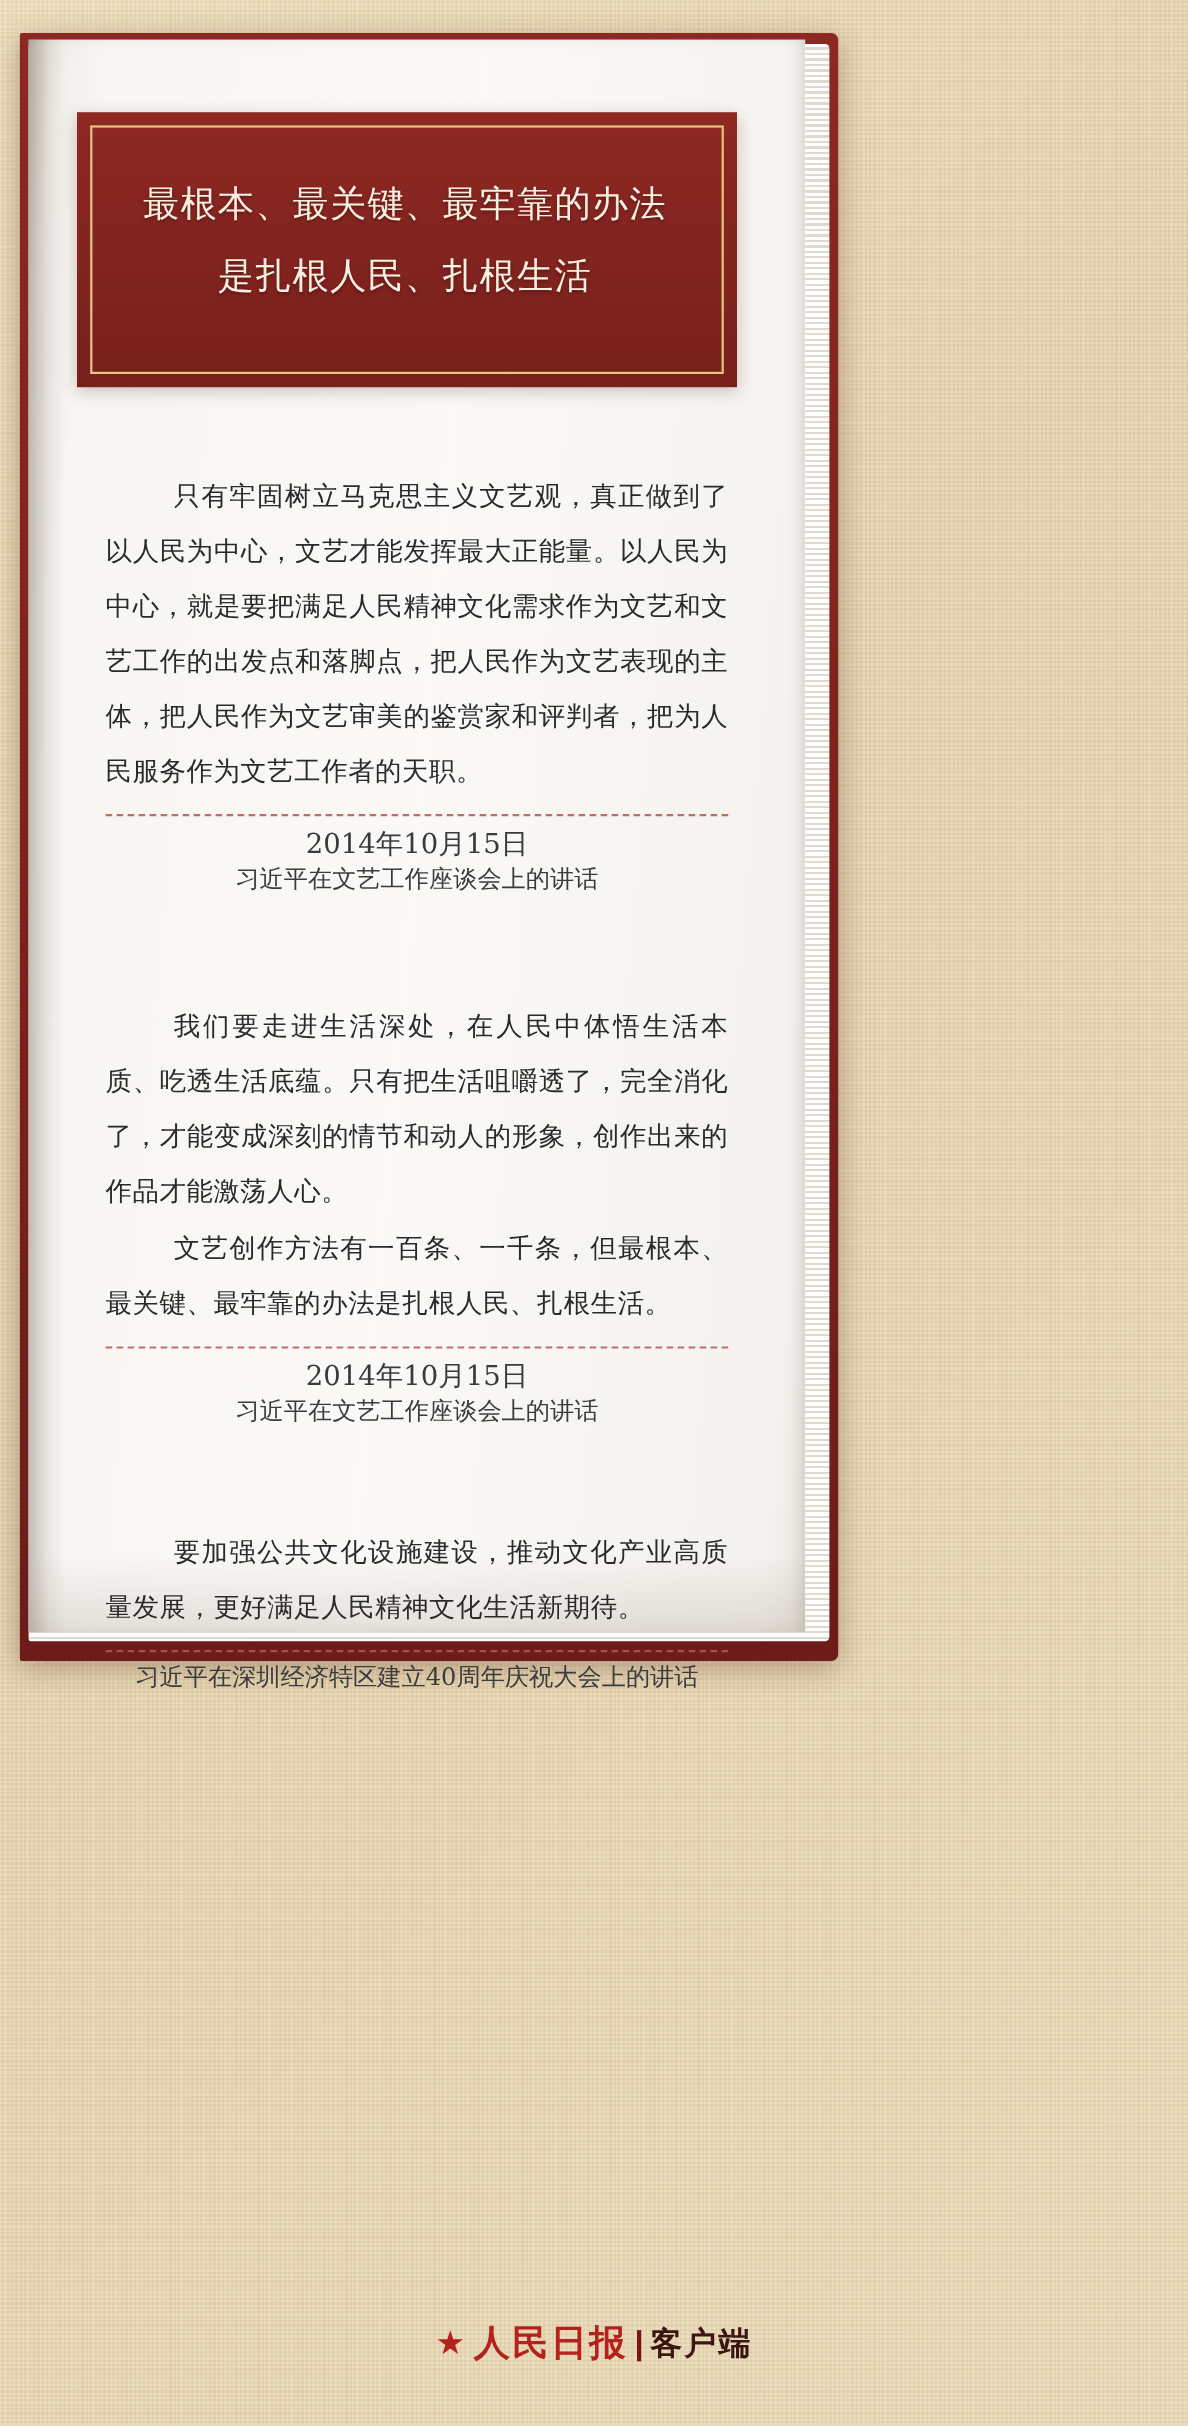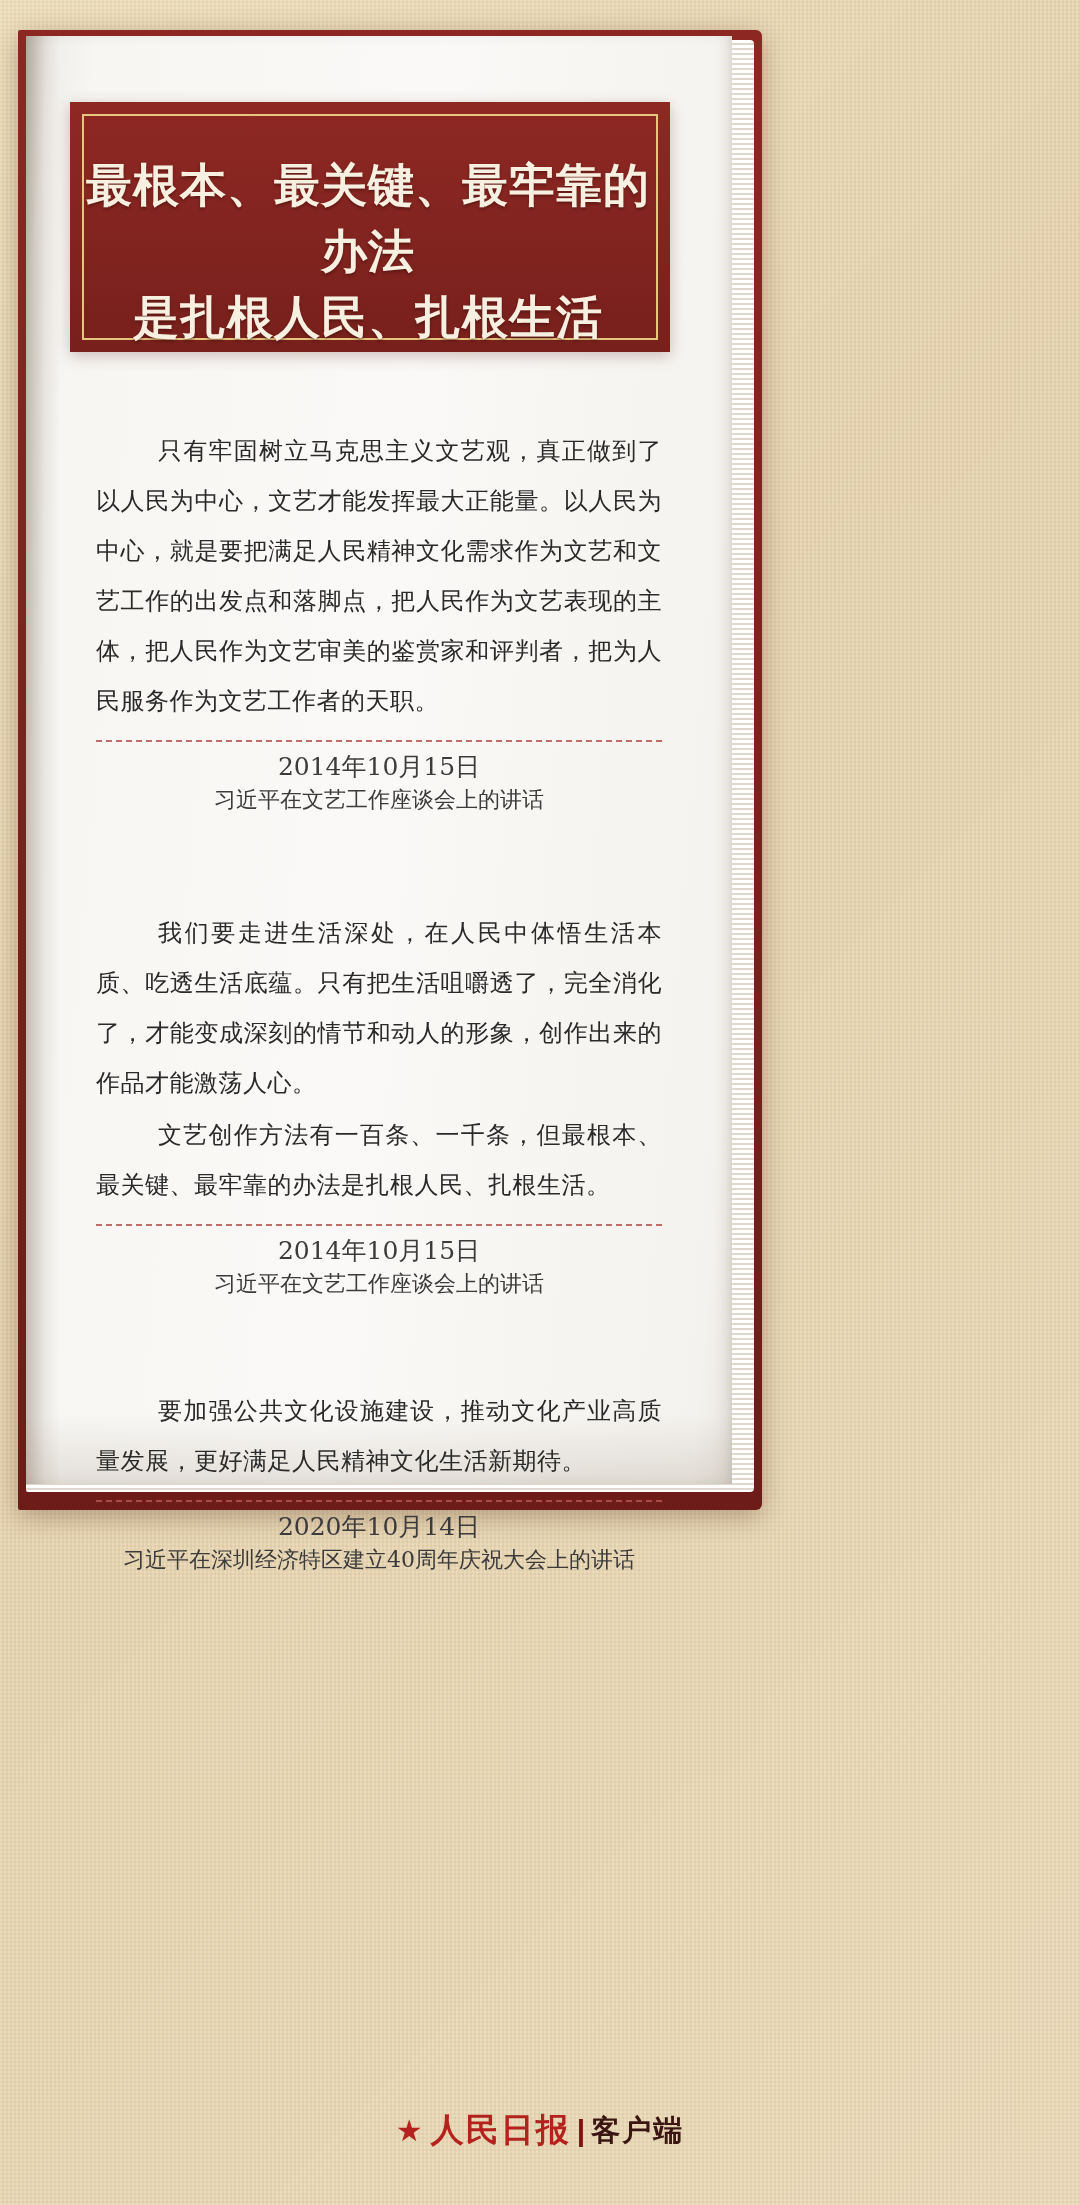--- a/index.html
+++ b/index.html
@@ -97,22 +97,22 @@
     left: 12px; top: 12px;
     right: 12px; bottom: 12px;
     border: 2px solid #e4c67f;
   }
   .title-text {
     position: absolute;
     left: 0; right: 4px; top: 50px;
     text-align: center;
     color: #f7efdf;
     font-family: "DejaVu Serif", "Liberation Serif", serif;
-    font-weight: bold;
-    font-size: 46px;
+    font-weight: normal;
+    font-size: 33px;
     line-height: 66px;
     letter-spacing: 1px;
     text-shadow: 0 2px 3px rgba(60,12,8,0.5);
     white-space: pre-line;
   }
 
   
   .content {
     position: absolute;
     left: 70px;
@@ -226,21 +226,20 @@
           <div class="source">
             <div class="date">2014年10月15日</div>
             <div class="speech">习近平在文艺工作座谈会上的讲话</div>
           </div>
         </div>
 
         <div class="quote-block" style="margin-bottom:0;">
           <p class="quote-para">要加强公共文化设施建设，推动文化产业高质量发展，更好满足人民精神文化生活新期待。</p>
           <div class="divider"></div>
           <div class="source">
-            <div class="date">2020年10月14日</div>
             <div class="speech">习近平在深圳经济特区建立40周年庆祝大会上的讲话</div>
           </div>
         </div>
 
       </div>
     </div>
   </div>
 
   <div class="footer">
     <span class="logo-star">★</span>

